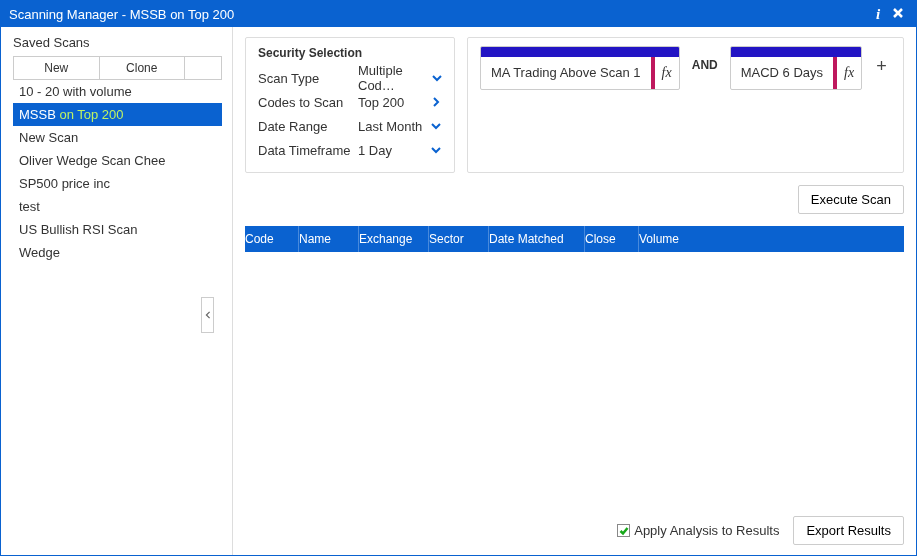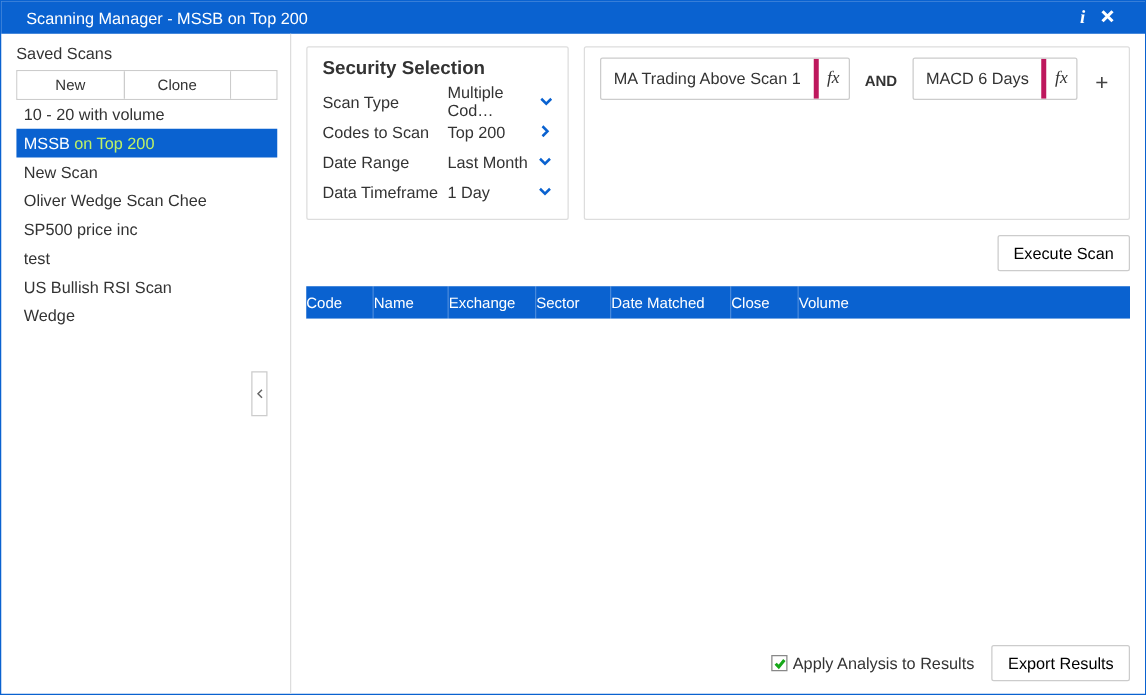--- a/index.html
+++ b/index.html
@@ -1,50 +1,50 @@
 <!DOCTYPE html>
 <html><head>
 <meta charset="utf-8">
 <style>
 * { box-sizing: border-box; margin: 0; padding: 0; }
 body { font-family: Arial, Helvetica, sans-serif; font-size: 13px; color: #333; background: #fff; }
 .window { width: 917px; height: 556px; border: 1px solid #0a62d0; display: flex; flex-direction: column; position: relative; }
-.titlebar { height: 26px; background: #0a62d0; color: #fff; display: flex; align-items: center; padding: 0 20px; font-size: 13px; }
+.titlebar { height: 26px; background: #0a62d0; color: #fff; display: flex; align-items: center; padding: 0 8px; font-size: 13px; }
 .titlebar .title { flex: 1; }
 .titlebar .tbicon { width: 20px; text-align: center; cursor: pointer; }
 .titlebar .info-i { font-family: 'Times New Roman', serif; font-style: italic; font-weight: bold; font-size: 15px; }
 .titlebar .close-x svg { width: 12px; height: 12px; stroke: #fff; stroke-width: 2.5; }
 .content { flex: 1; display: flex; position: relative; }
 .left-panel { width: 232px; border-right: 1px solid #ddd; padding: 8px 10px 8px 12px; display: flex; flex-direction: column; }
 .saved-scans-label { margin-bottom: 6px; font-size: 13px; }
 .btn-row { display: flex; border: 1px solid #ccc; }
 .btn-row .btn { flex: 1; text-align: center; padding: 4px 0; border-right: 1px solid #ccc; background: #fff; cursor: pointer; font-size: 12px; }
 .btn-row .btn:last-child { border-right: none; }
 .btn-row .btn.narrow { flex: 0 0 36px; }
 .saved-list { flex: 1; overflow: auto; margin-top: 0; }
 .saved-item { padding: 4px 6px; cursor: pointer; font-size: 13px; white-space: nowrap; overflow: hidden; text-overflow: ellipsis; }
 .saved-item.selected { background: #0a62d0; color: #fff; }
 .saved-item.selected .suffix { color: #bef264; }
 .collapse-handle { position: absolute; left: 200px; top: 270px; width: 13px; height: 36px; border: 1px solid #ccc; border-left: 1px solid #ccc; background: #fff; display: flex; align-items: center; justify-content: center; cursor: pointer; z-index: 5; }
 .collapse-handle svg { width: 8px; height: 10px; stroke: #666; }
 .right-panel { flex: 1; padding: 10px 12px; display: flex; flex-direction: column; gap: 12px; }
 .top-area { display: flex; gap: 12px; }
 .panel-box { border: 1px solid #ddd; border-radius: 2px; padding: 8px 12px 10px 12px; }
-.panel-box .hdr { font-weight: bold; margin-bottom: 6px; font-size: 15px; }
+.panel-box .hdr { font-weight: bold; margin-bottom: 6px; font-size: 12px; }
 .security-panel { flex: 0 0 210px; }
 .criteria-panel { flex: 1; }
 .sec-row { display: flex; align-items: center; height: 24px; font-size: 13px; }
 .sec-row .lbl { flex: 0 0 100px; }
 .sec-row .val { flex: 1; display: flex; align-items: center; justify-content: space-between; cursor: pointer; }
 .chev { width: 12px; height: 12px; display: inline-flex; align-items: center; justify-content: center; }
 .chev svg { width: 10px; height: 10px; stroke: #0a62d0; stroke-width: 2; fill: none; }
 .criteria-row { display: flex; align-items: flex-start; gap: 8px; }
 .crit-block { border: 1px solid #ccc; border-radius: 2px; display: flex; overflow: hidden; }
 .crit-block .crit-top { height: 10px; background: #2214c4; }
-.crit-block .crit-col { display: flex; }
+.crit-block .crit-col { display: flex; flex-direction: column; }
 .crit-block .crit-body { display: flex; align-items: stretch; }
 .crit-name { padding: 8px 10px; font-size: 13px; white-space: nowrap; }
 .fx-btn { border-left: 4px solid #be185d; padding: 8px 7px; font-style: italic; font-family: 'Times New Roman', serif; font-size: 14px; cursor: pointer; display: flex; align-items: center; }
 .and-op { font-weight: bold; font-size: 12px; padding: 12px 4px 0 4px; text-align: center; }
 .add-crit { font-size: 18px; padding: 10px 0 0 6px; cursor: pointer; color: #444; }
 .exec-row { display: flex; justify-content: flex-end; }
 .std-btn { border: 1px solid #ccc; border-radius: 2px; padding: 6px 12px; background: #fff; cursor: pointer; font-size: 13px; }
 .results-table { border: 0px solid #ddd; flex: 1; display: flex; flex-direction: column; }
 .thead { display: flex; background: #0a62d0; color: #fff; font-size: 12px; }
 .thead .th { padding: 6px 0; border-right: 1px solid rgba(255,255,255,0.25); }

